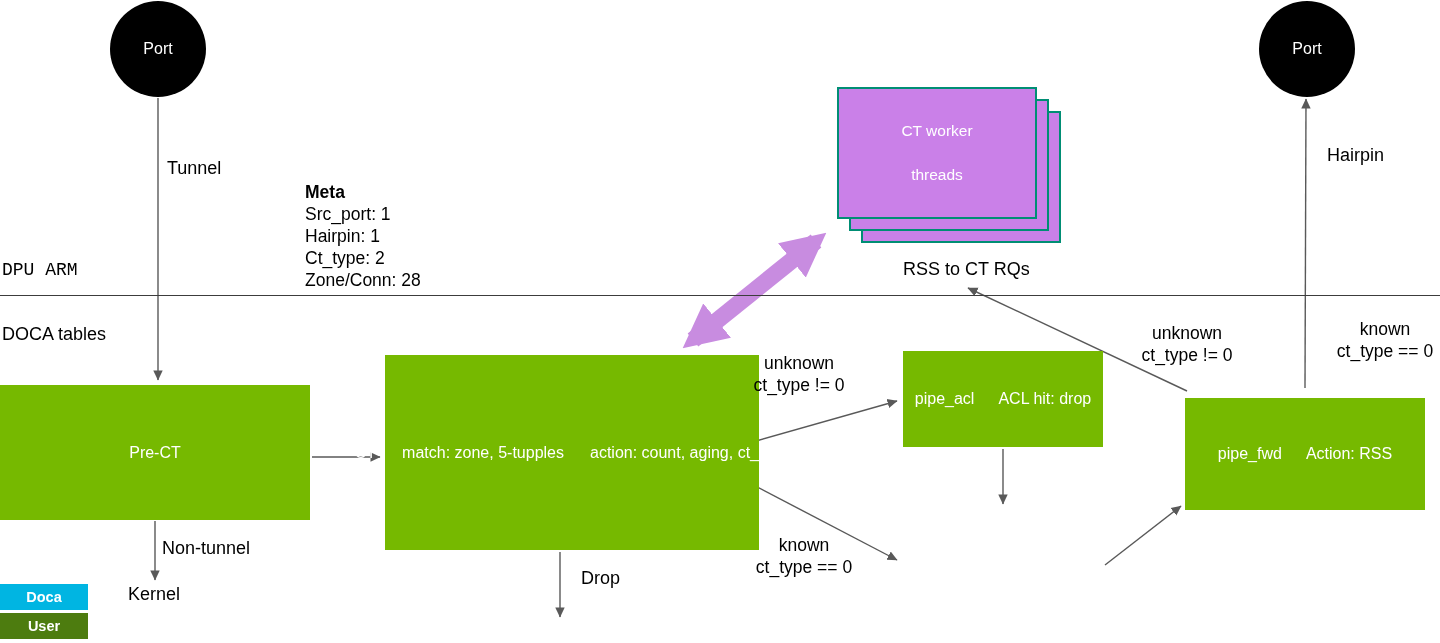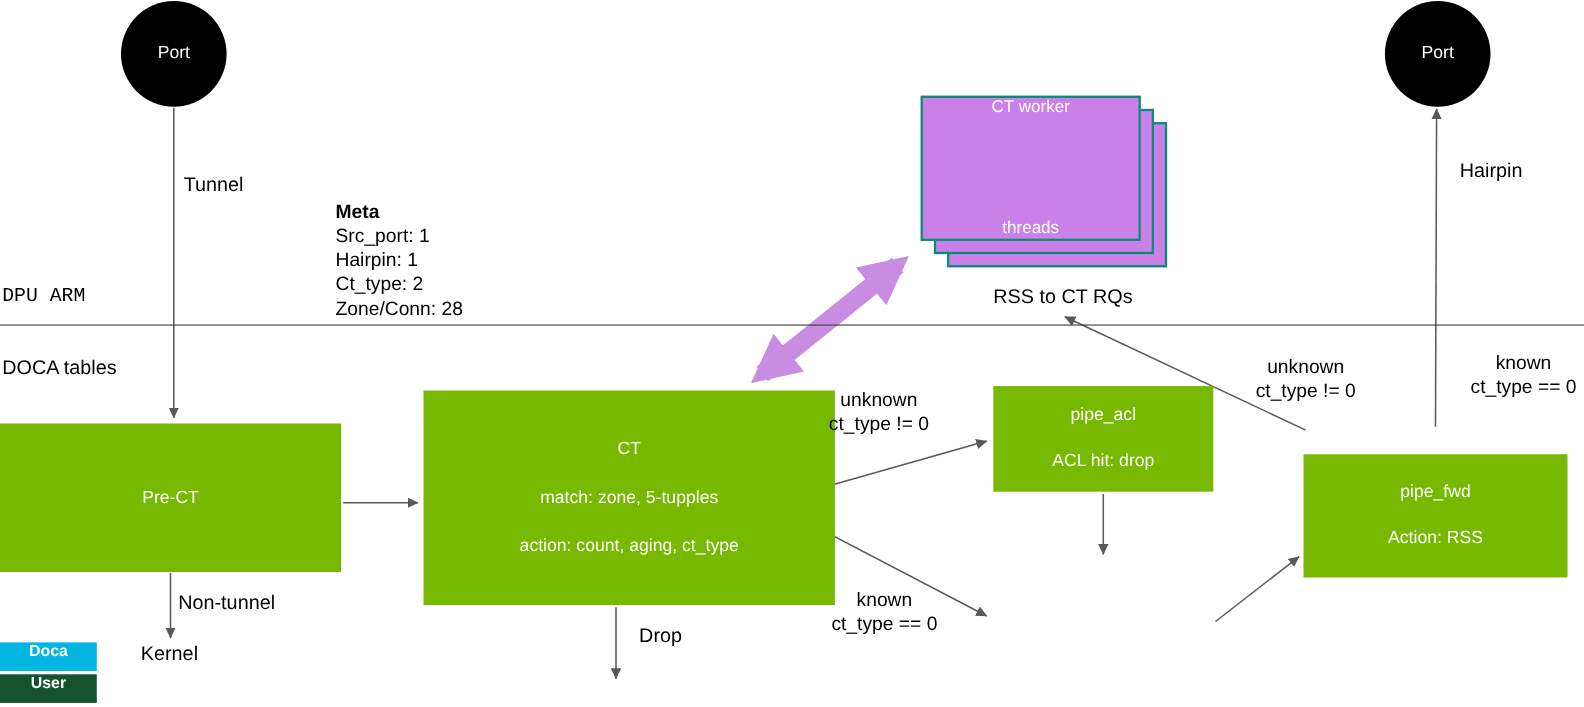--- a/index.html
+++ b/index.html
@@ -10,38 +10,38 @@
   }
   .abs{position:absolute;}
   .layer{position:absolute;left:0;top:0;pointer-events:none;}
   .divider{position:absolute;left:0;top:295px;width:1440px;height:1px;background:#3c3c3c;}
   .port{
     width:96px;height:96px;border-radius:50%;background:#000000;
     display:flex;align-items:center;justify-content:center;
     color:#fff;font-size:16px;
   }
   .node{
-    background:#76b900;color:#fff;display:flex;flex-direction:column;
+    background:#76b900;color:#fff;display:flex;flex-direction:row;
     align-items:center;justify-content:center;text-align:center;font-size:16px;
   }
   .node > div{white-space:nowrap;}
   .worker{
     background:#ca80e8;border:2.5px solid #008e74;box-sizing:border-box;
   }
   .worker-front{
-    display:flex;flex-direction:column;align-items:center;justify-content:space-between;
+    display:flex;flex-direction:column;align-items:center;justify-content:center;
     gap:26px;color:#fff;font-size:15.5px;text-align:center;
   }
   .lbl{font-size:18px;line-height:23px;color:#000;white-space:nowrap;}
   .meta{font-size:17.5px;line-height:22px;}
   .meta .t{font-weight:bold;}
   .edge-label{font-size:17.5px;line-height:22px;text-align:center;}
   .edge-label div{white-space:nowrap;}
   .legend-chip{
-    width:88px;height:26px;display:flex;justify-content:center;
+    width:88px;height:26px;display:flex;align-items:center;justify-content:center;
     color:#fff;font-size:14.5px;font-weight:bold;
   }
   .gap-30{gap:30px;} .gap-26{gap:26px;} .gap-24{gap:24px;}
 </style>
 </head>
 <body>
 
 <div class="canvas">
 
   <svg class="layer" width="1440" height="643" viewBox="0 0 1440 643">
@@ -97,21 +97,21 @@
     <div>match: zone, 5-tupples</div>
     <div>action: count, aging, ct_type</div>
   </div>
 
   <div class="node abs gap-24" style="left:903px;top:351px;width:200px;height:96px;">
     <div>pipe_acl</div>
     <div>ACL hit: drop</div>
   </div>
 
 
-  <div class="node abs gap-24" style="left:1185px;top:413px;width:240px;height:112px;">
+  <div class="node abs gap-24" style="left:1185px;top:398px;width:240px;height:112px;">
     <div>pipe_fwd</div>
     <div>Action: RSS</div>
   </div>
 
   <div class="worker abs" style="left:861px;top:111px;width:200px;height:132px;"></div>
   <div class="worker abs" style="left:849px;top:99px;width:200px;height:132px;"></div>
   <div class="worker worker-front abs" style="left:837px;top:87px;width:200px;height:132px;">
     <div>CT worker</div>
     <div>threads</div>
   </div>
@@ -140,17 +140,17 @@
   </div>
 
   <div class="edge-label abs" style="left:1330px;top:318px;width:110px;">
     <div>known</div>
     <div>ct_type == 0</div>
   </div>
 
   <div class="legend-chip abs" style="left:0;top:584px;background:#00b5e2;">
     <span>Doca</span>
   </div>
-  <div class="legend-chip abs" style="left:0;top:613px;background:#14532d;">
+  <div class="legend-chip abs" style="left:0;top:613px;background:#4d7c0f;">
     <span>User</span>
   </div>
 
 </div>
 
 </body></html>

